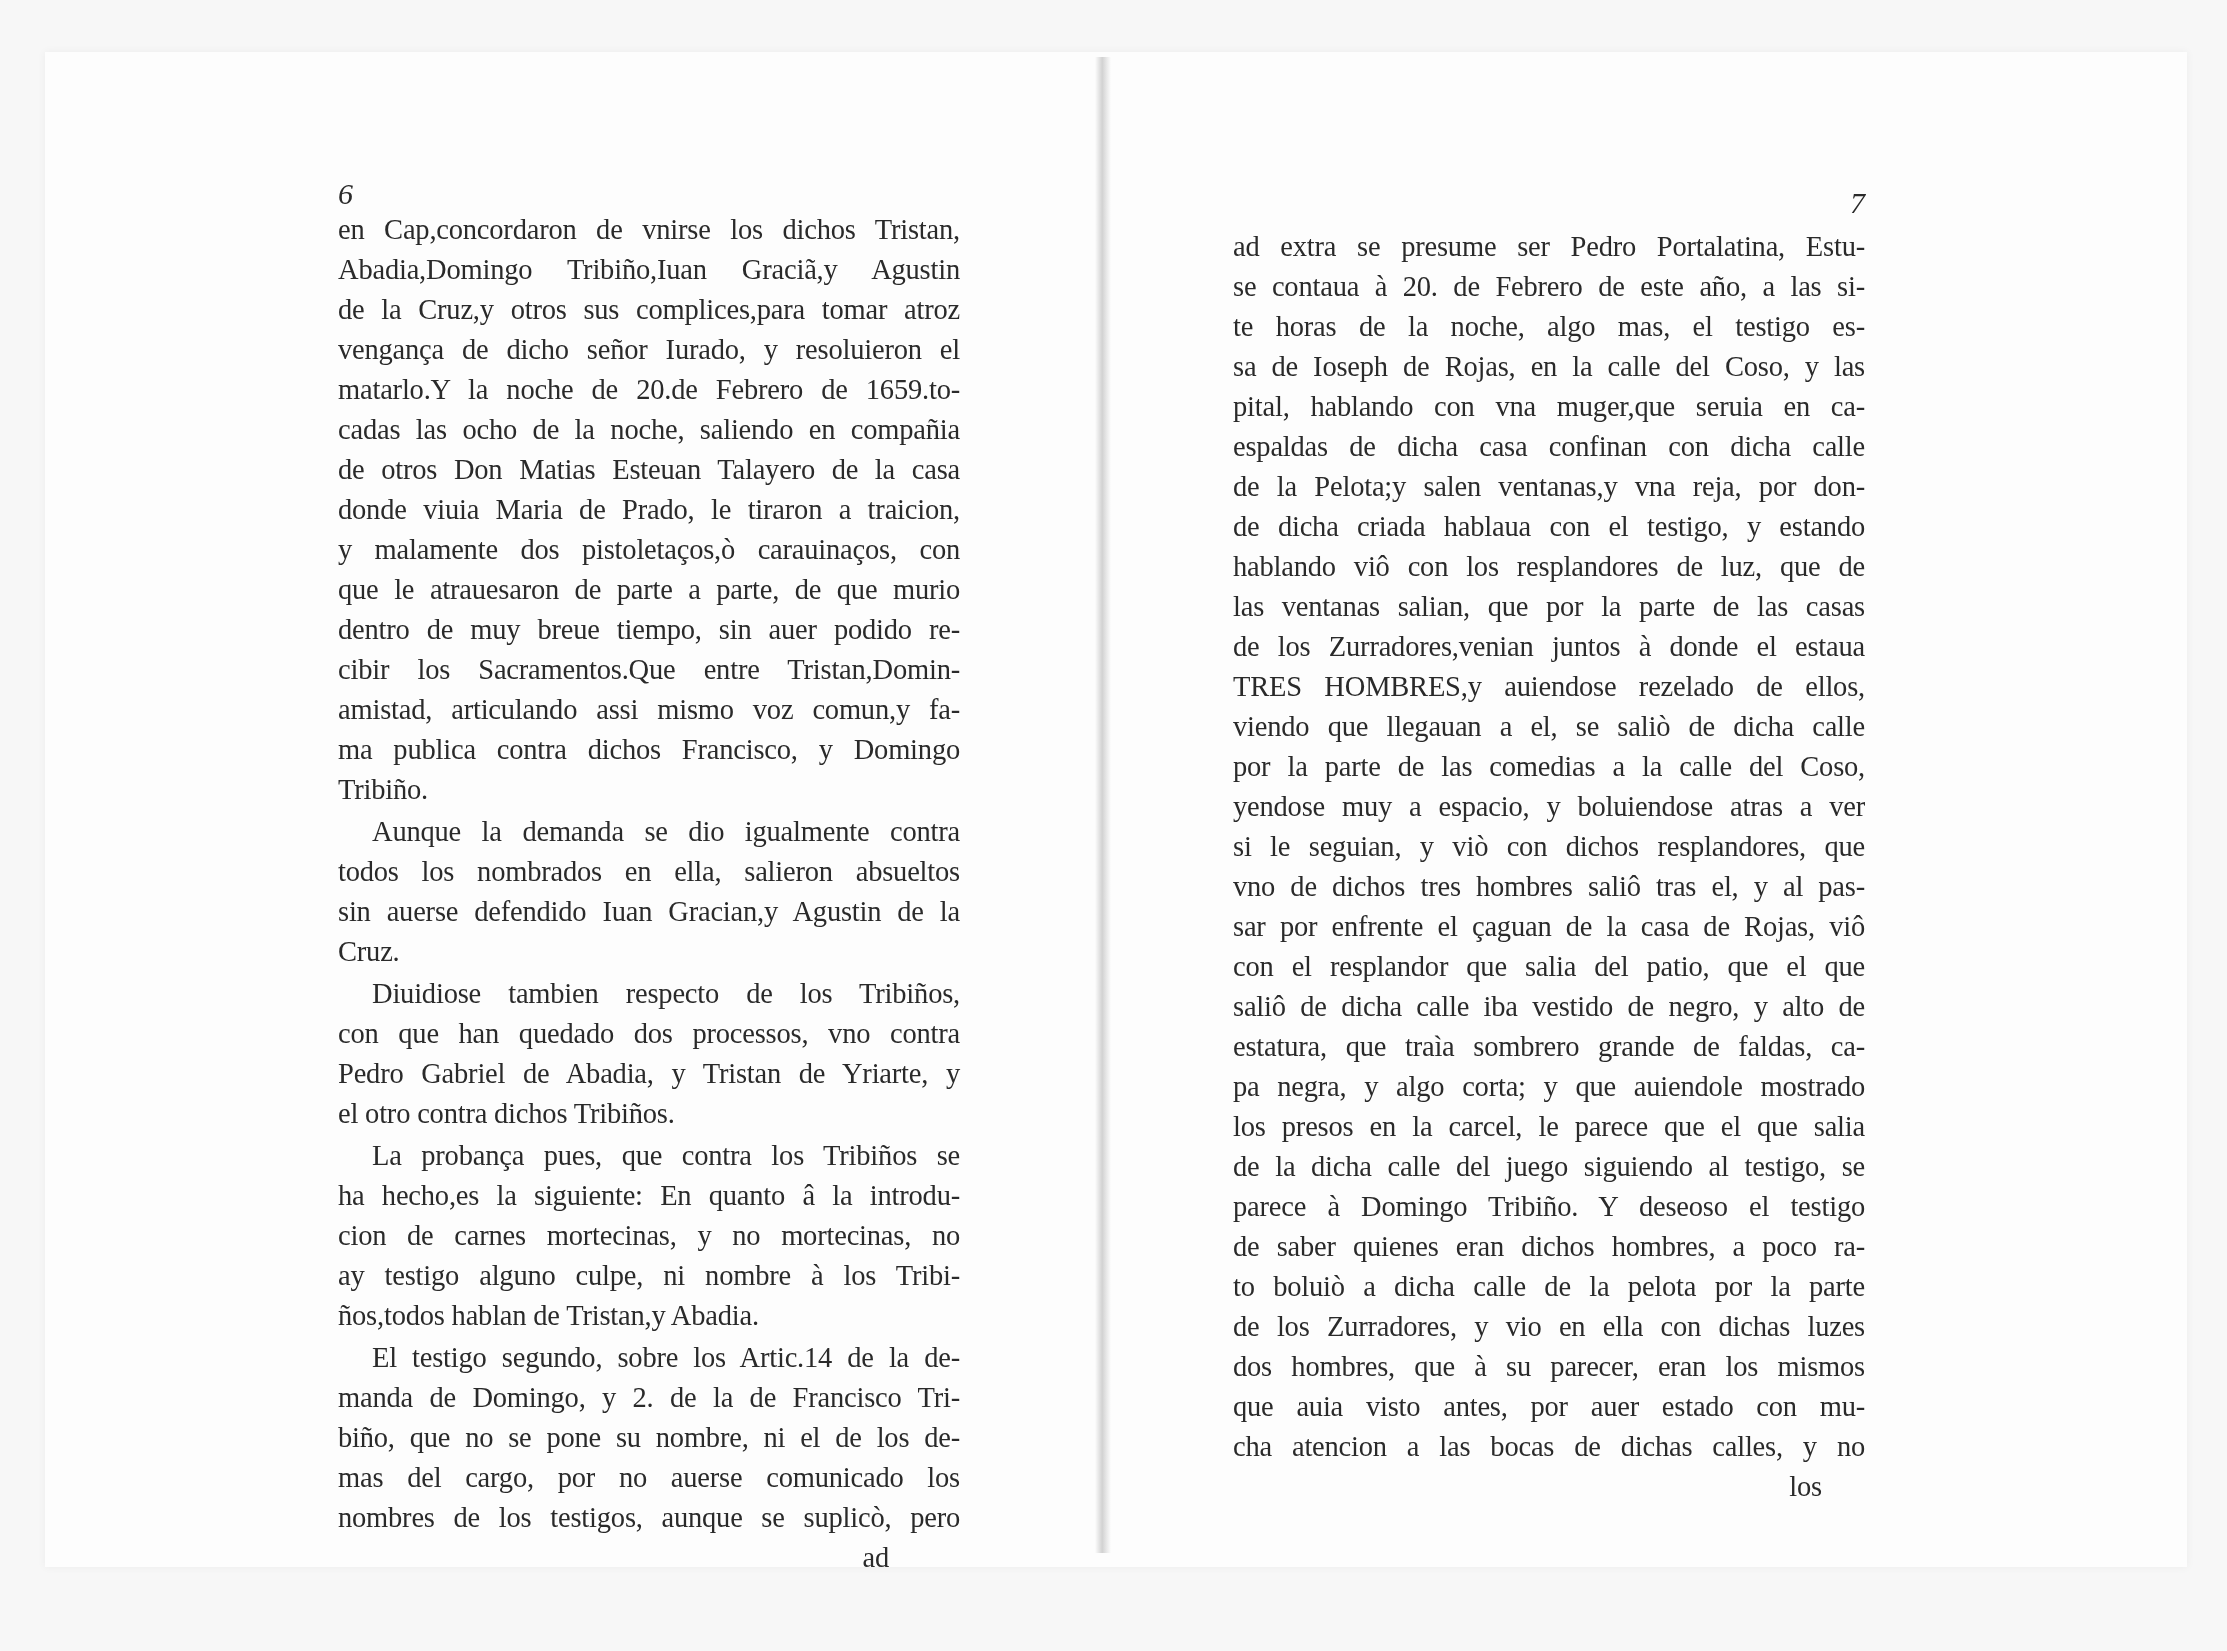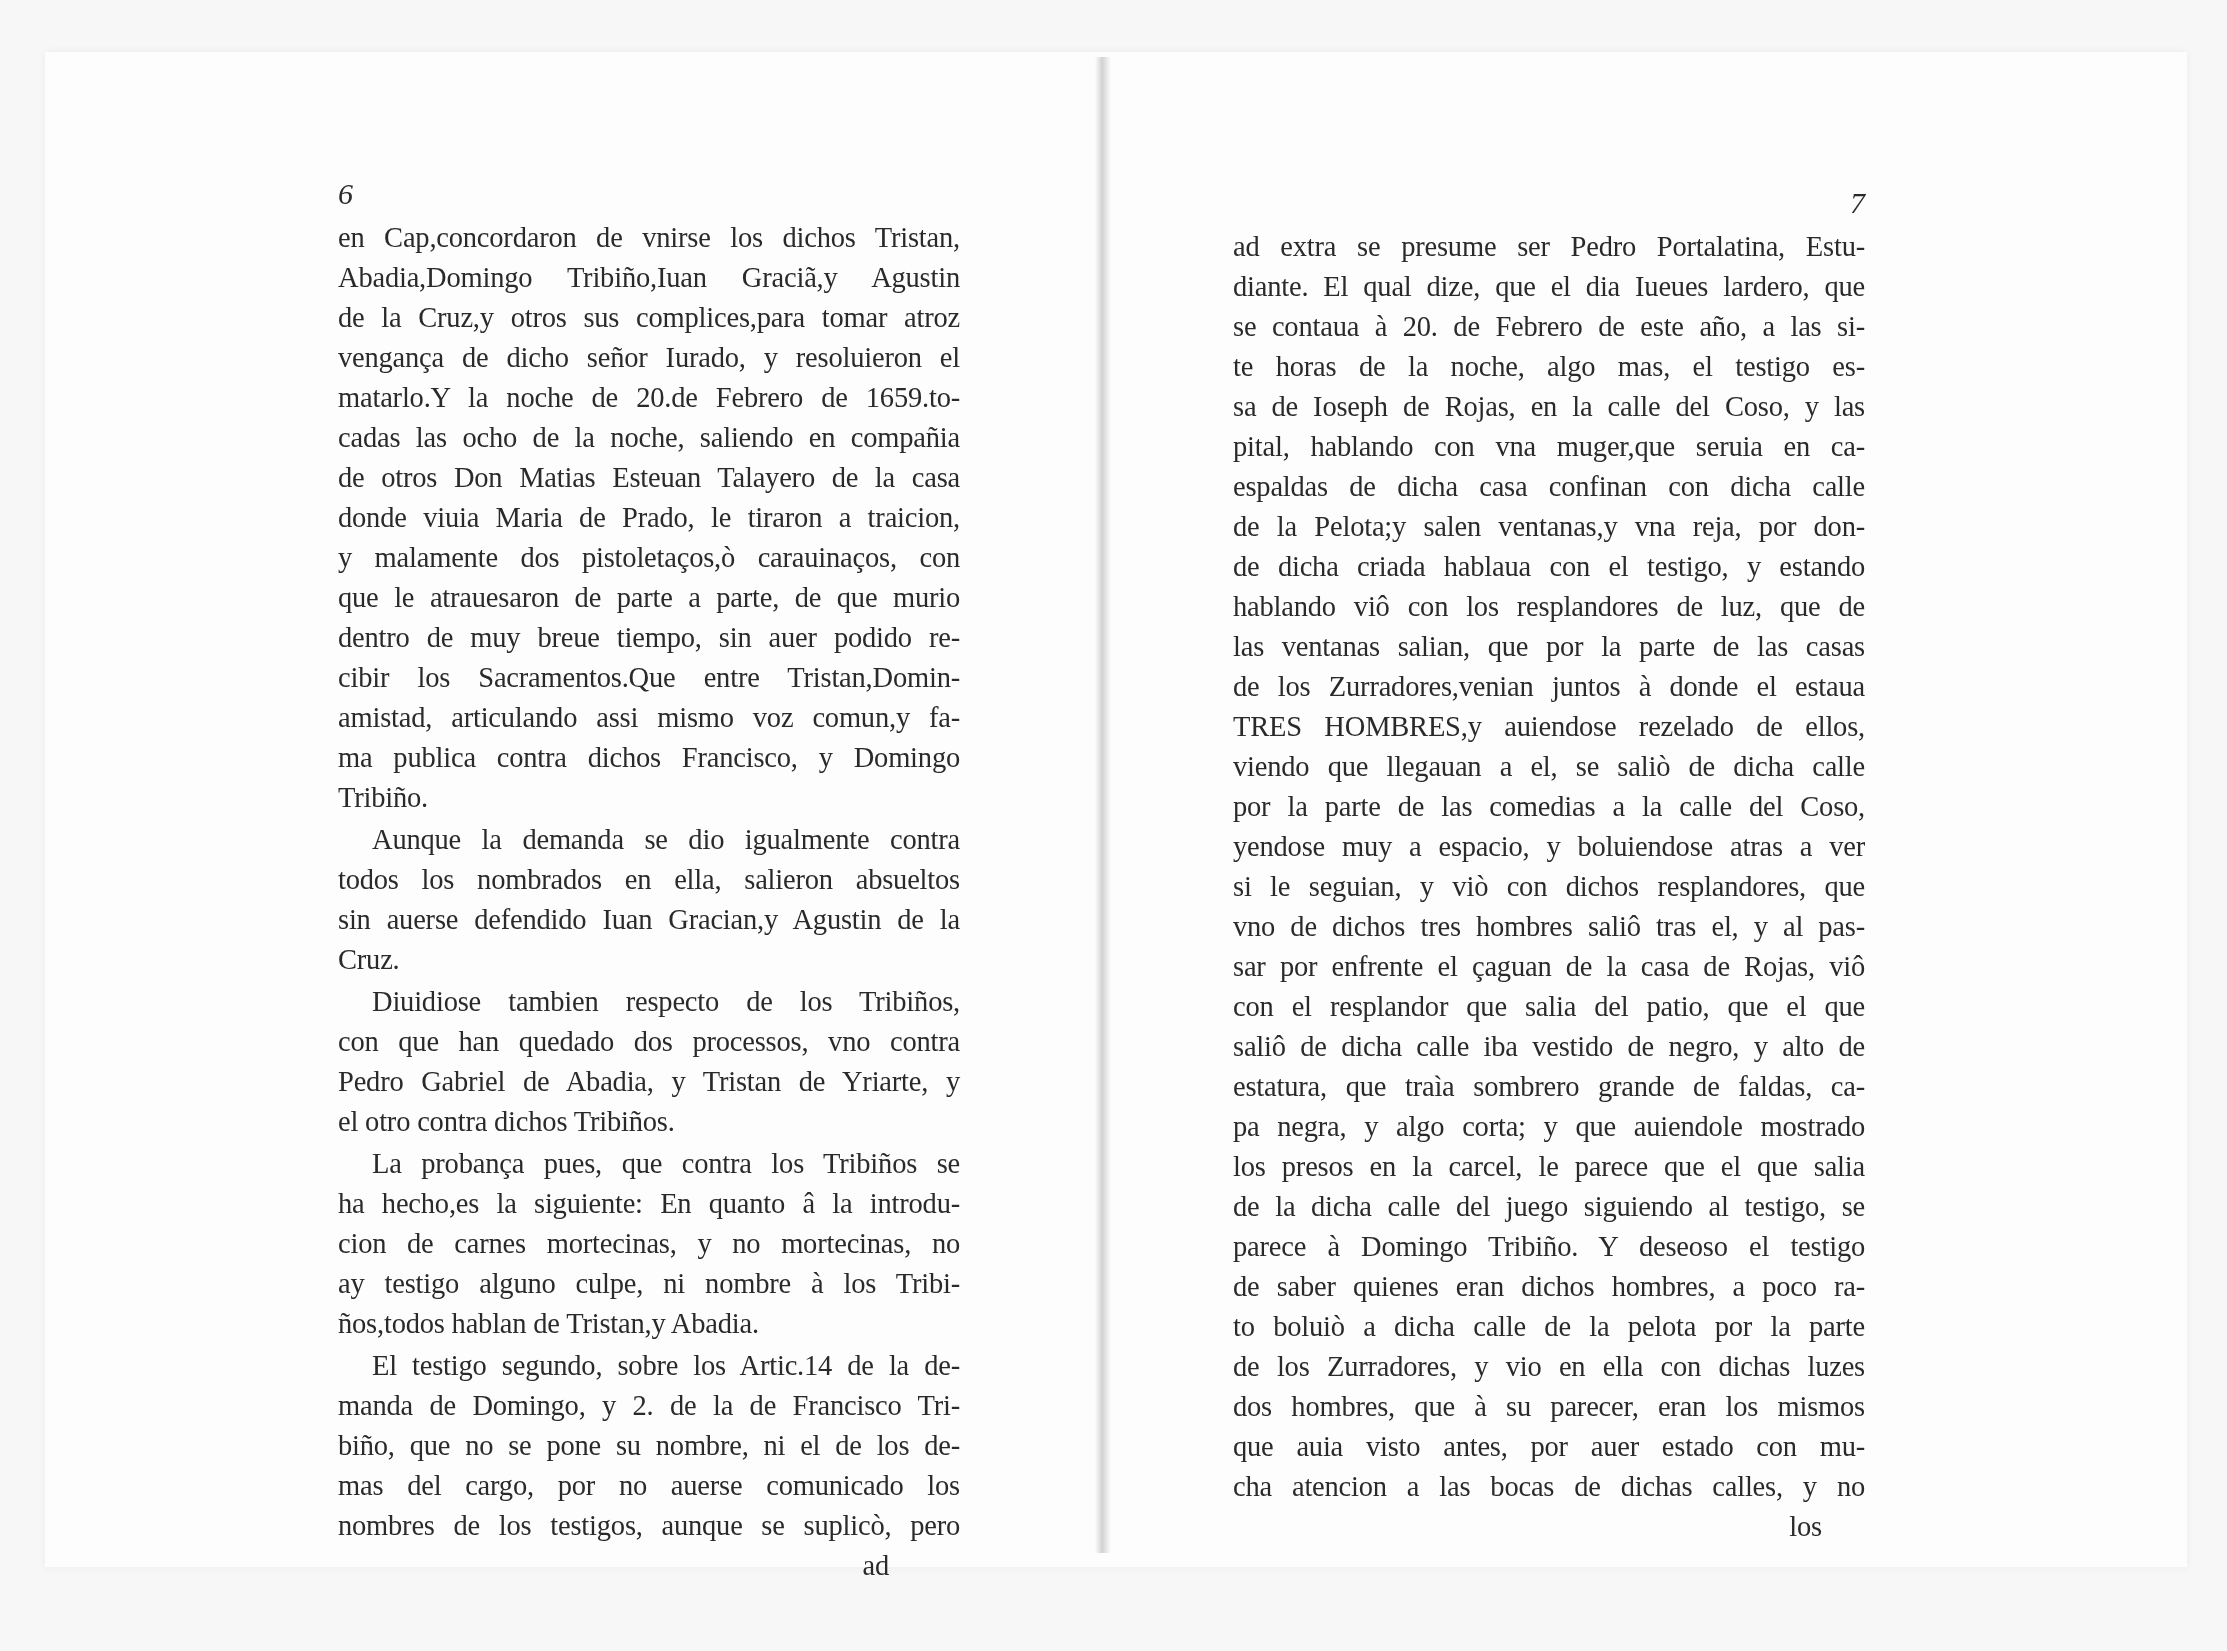--- a/index.html
+++ b/index.html
@@ -33,21 +33,21 @@
   .page-number {
     position: absolute;
     font-size: 30px;
     font-style: italic;
     line-height: 1;
   }
   .left .page-number { left: 0; top: 179px; }
   .right .page-number { right: 0; top: 188px; }
   .text {
     position: absolute;
-    top: 218px;
+    top: 210px;
     left: 0; right: 0;
     font-size: 28.5px;
     line-height: 40px;
     letter-spacing: -0.2px;
   }
   .right .text { top: 227px; }
   .line {
     display: block;
     white-space: nowrap;
     text-align: justify;
@@ -108,21 +108,20 @@
     <span class="line">mas del cargo, por no auerse comunicado los</span>
     <span class="line">nombres de los testigos, aunque se suplicò, pero</span>
     <span class="catch">ad</span>
   </div>
 </div>
 
 <div class="page right">
   <div class="page-number">7</div>
   <div class="text">
     <span class="line">ad extra se presume ser Pedro Portalatina, Estu-</span>
-    <span class="line">diante. El qual dize, que el dia Iueues lardero, que</span>
     <span class="line">se contaua à 20. de Febrero de este año, a las si-</span>
     <span class="line">te horas de la noche, algo mas, el testigo es-</span>
     <span class="line">sa de Ioseph de Rojas, en la calle del Coso, y las</span>
     <span class="line">pital, hablando con vna muger,que seruia en ca-</span>
     <span class="line">espaldas de dicha casa confinan con dicha calle</span>
     <span class="line">de la Pelota;y salen ventanas,y vna reja, por don-</span>
     <span class="line">de dicha criada hablaua con el testigo, y estando</span>
     <span class="line">hablando viô con los resplandores de luz, que de</span>
     <span class="line">las ventanas salian, que por la parte de las casas</span>
     <span class="line">de los Zurradores,venian juntos à donde el estaua</span>

